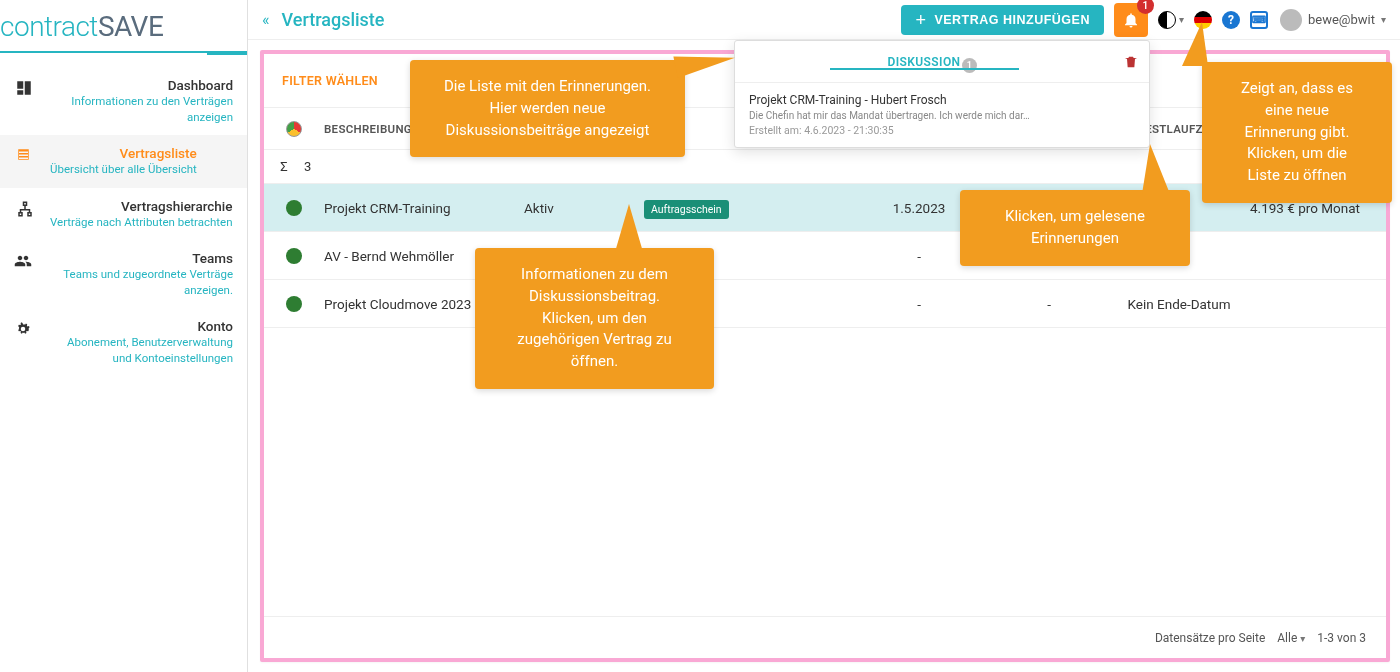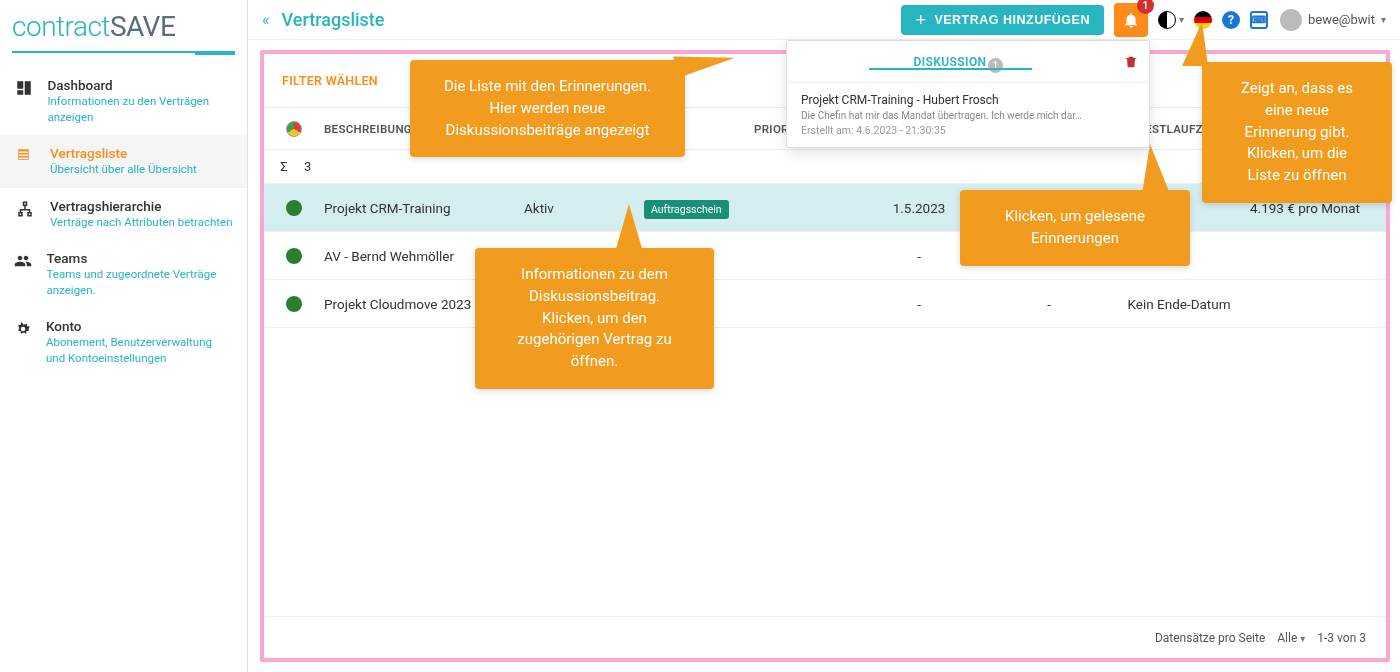--- a/index.html
+++ b/index.html
@@ -1,26 +1,26 @@
 <!DOCTYPE html>
 <html><head>
 <meta charset="utf-8">
 <style>
 * { box-sizing: border-box; margin: 0; padding: 0; }
 body { font-family: -apple-system, BlinkMacSystemFont, "Segoe UI", Roboto, Arial, sans-serif; font-size: 13px; color: #333; background: #fff; width: 1400px; height: 672px; overflow: hidden; }
 
 
 .sidebar { position: absolute; left: 0; top: 0; width: 248px; height: 672px; background: #fff; border-right: 1px solid #e0e0e0; }
-.logo { padding: 10px 12px 8px; }
+.logo { padding: 10px 0 8px; }
 .logo-text { font-size: 28px; font-weight: 400; letter-spacing: -0.5px; }
 .logo-contract { color: #26b5c1; font-weight: 300; }
 .logo-save { color: #5a6c7d; font-weight: 400; }
 .logo-underline { height: 8px; margin-top: 2px; border-bottom: 2px solid #26b5c1; position: relative; }
 .logo-underline::after { content:''; position:absolute; right:0; bottom:-4px; width:40px; height:2px; background:#26b5c1; }
-.nav { margin-top: 6px; }
+.nav { margin-top: 6px; text-align: right; }
 .nav-item { display:flex; align-items:flex-start; padding: 10px 14px; gap: 14px; cursor: pointer; }
 .nav-item.active { background: #f5f5f5; }
 .nav-icon { width: 22px; display:flex; justify-content:center; padding-top:2px; }
 .nav-icon svg { width: 18px; height:18px; fill:#333; }
 .nav-item.active .nav-icon svg { fill:#ff8c1a; }
 .nav-text .title { font-size: 13.5px; font-weight: 500; color:#333; }
 .nav-item.active .nav-text .title { color:#ff8c1a; }
 .nav-text .subtitle { font-size: 11.5px; color:#26b5c1; margin-top:1px; line-height:1.35; }
 
 
@@ -70,21 +70,21 @@
 .status-all { width:16px; height:16px; border-radius:50%; background: conic-gradient(#e53935 0 120deg, #fbc02d 120deg 240deg, #43a047 240deg 360deg); border:1px solid #999;}
 .sum-row { display:flex; align-items:center; height:34px; border-bottom:1px solid #eee; font-size:13px; }
 .sum-row .sigma{ width:40px; text-align:center; }
 .trow { display:flex; align-items:center; height:48px; border-bottom:1px solid #eee; font-size:13.5px; }
 .trow.sel { background:#d4eef0; }
 .dot{ width:16px; height:16px; border-radius:50%; background:#2e7d32; }
 .badge { background:#1a8f77; color:#fff; font-size:10.5px; padding:3px 7px; border-radius:3px; }
 .tfoot { position:absolute; bottom:0; left:0; right:0; height:42px; border-top:1px solid #eee; display:flex; align-items:center; justify-content:flex-end; gap:12px; padding:0 20px; font-size:12px; color:#555;}
 
 
-.popover { position:absolute; top:40px; right:250px; width:364px; background:#fff; border:1px solid #ddd; border-radius:3px; box-shadow:0 4px 14px rgba(0,0,0,0.12); z-index:60; }
+.popover { position:absolute; top:40px; right:250px; width:416px; background:#fff; border:1px solid #ddd; border-radius:3px; box-shadow:0 4px 14px rgba(0,0,0,0.12); z-index:60; }
 .popover-tabs { display:flex; align-items:center; height:42px; border-bottom:1px solid #eee; }
 .tab { flex:1; text-align:center; font-size:12px; font-weight:600; color:#26b5c1; letter-spacing:0.4px; position:relative;}
 .tab-badge { position:absolute; top:3px; left:calc(50% + 38px); background:#bbb; color:#fff; width:15px; height:15px; border-radius:50%; font-size:9px; display:flex; align-items:center; justify-content:center;}
 .tab-underline{ position:absolute; bottom:-1px; left:25%; width:50%; height:2px; background:#26b5c1;}
 .trash { width:36px; display:flex; justify-content:center; }
 .trash svg{ width:16px; height:16px; fill:#b33; cursor:pointer;}
 .popover-item { padding:10px 14px; cursor:pointer;}
 .popover-item .pi-title{ font-size:12px; color:#333; margin-bottom:3px;}
 .popover-item .pi-body{ font-size:10px; color:#888; white-space:nowrap; overflow:hidden; text-overflow:ellipsis;}
 .popover-item .pi-meta{ font-size:10.5px; color:#999; margin-top:3px;}

